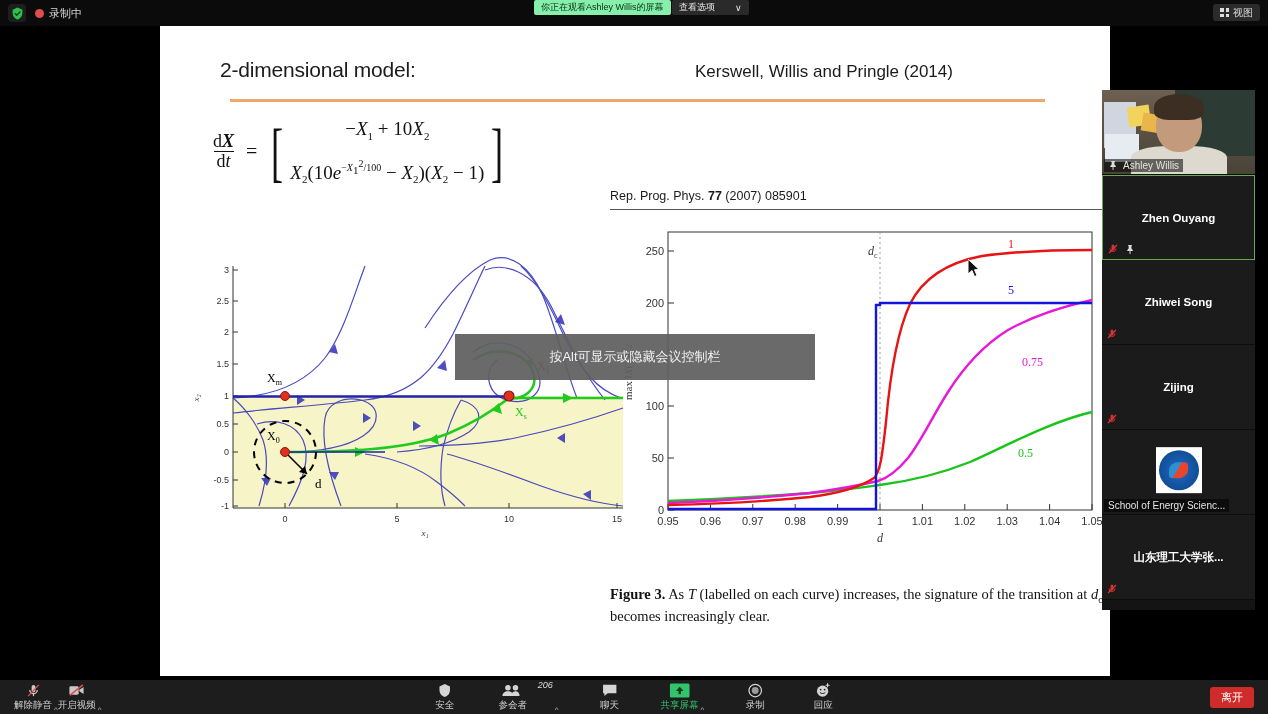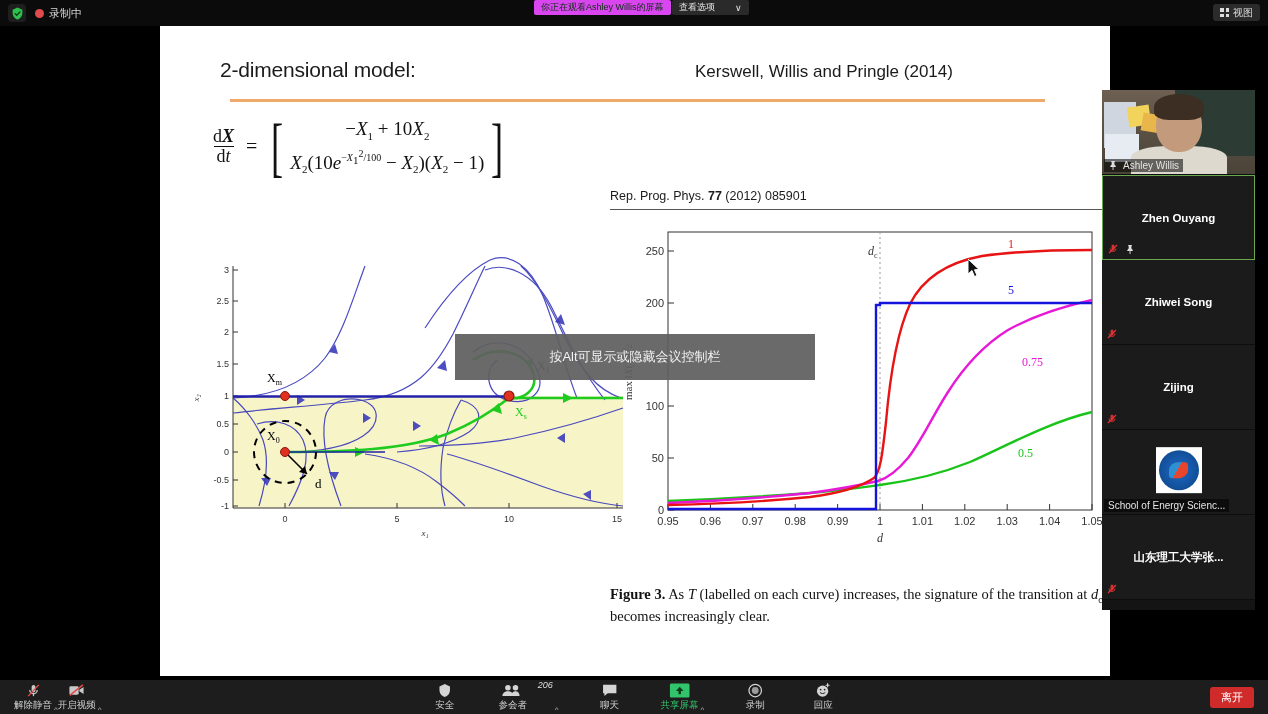--- a/index.html
+++ b/index.html
@@ -21,21 +21,21 @@
     width: 18px; height: 18px; background: #1e1e1e; border-radius: 4px;
     display: flex; align-items: center; justify-content: center;
   }
   .shield svg { width: 13px; height: 13px; }
   .rec-dot-wrap { display: flex; align-items: center; gap: 5px; }
   .rec-dot { width: 9px; height: 9px; border-radius: 50%; background: #e04b4b; }
   .rec-label { color: #d6d6d6; font-size: 11px; }
 
   .share-banner {
     position: absolute; left: 534px; top: 0px; height: 15px;
-    background: #d946ef; color: #08300f; font-size: 9px;
+    background: #86efac; color: #08300f; font-size: 9px;
     display: flex; align-items: center; padding: 0 7px; border-radius: 2px;
     white-space: nowrap;
   }
   .view-options {
     position: absolute; left: 672px; top: 0px; height: 15px;
     background: #2a2a2a; color: #e8e8e8; font-size: 9px;
     display: flex; align-items: center; gap: 20px; padding: 0 7px; border-radius: 2px;
     white-space: nowrap;
   }
   .view-btn {
@@ -79,21 +79,21 @@
   }
   .frac { display: inline-flex; flex-direction: column; align-items: center; font-size: 18px; line-height: 1.05; }
   .frac .num { padding: 0 3px; }
   .frac .den { padding: 0 3px; border-top: 1.4px solid #111; }
   .eq-sign { font-size: 20px; margin: 0 9px; }
   .bracket {
     display: inline-flex; align-items: center;
     font-size: 66px; line-height: 0.75; font-weight: 300; color: #111;
     transform: scaleX(0.55);
   }
-  .mat { display: inline-flex; flex-direction: column; gap: 6px; align-items: center; padding: 0 2px; }
+  .mat { display: inline-flex; flex-direction: column; gap: 16px; align-items: center; padding: 0 2px; }
   .mat-row { font-size: 19px; white-space: nowrap; }
   .mat-row sub { font-size: 11px; }
   .mat-row sup { font-size: 10px; }
   .it { font-style: italic; }
 
   
   .journal {
     position: absolute; left: 450px; top: 189px; width: 500px;
     font-size: 12.5px; color: #1b1b1b; font-family: "Liberation Sans", sans-serif;
   }
@@ -254,21 +254,21 @@
         <span class="eq-sign">=</span>
         <span class="bracket">[</span>
         <span class="mat">
           <span class="mat-row">−<span class="it">X</span><sub>1</sub> + 10<span class="it">X</span><sub>2</sub></span>
           <span class="mat-row"><span class="it">X</span><sub>2</sub>(10<span class="it">e</span><sup>−<span class="it">X</span><sub>1</sub><sup>2</sup>/100</sup> − <span class="it">X</span><sub>2</sub>)(<span class="it">X</span><sub>2</sub> − 1)</span>
         </span>
         <span class="bracket">]</span>
       </div>
 
       <div class="journal">
-        <span>Rep. Prog. Phys. </span><b>77</b><span> (2012) 085901</span>
+        <span>Rep. Prog. Phys. </span><b>77</b><span> (2007) 085901</span>
       </div>
       <div class="journal-rule"></div>
 
       <div class="fig-left">
         <svg viewBox="0 0 460 290">
 
           <rect x="48" y="148" width="390" height="112" fill="#f7f4c8"></rect>
 
           <line x1="48" y1="18" x2="48" y2="260" stroke="#333" stroke-width="1"></line>
           <line x1="48" y1="260" x2="438" y2="260" stroke="#333" stroke-width="1"></line>

